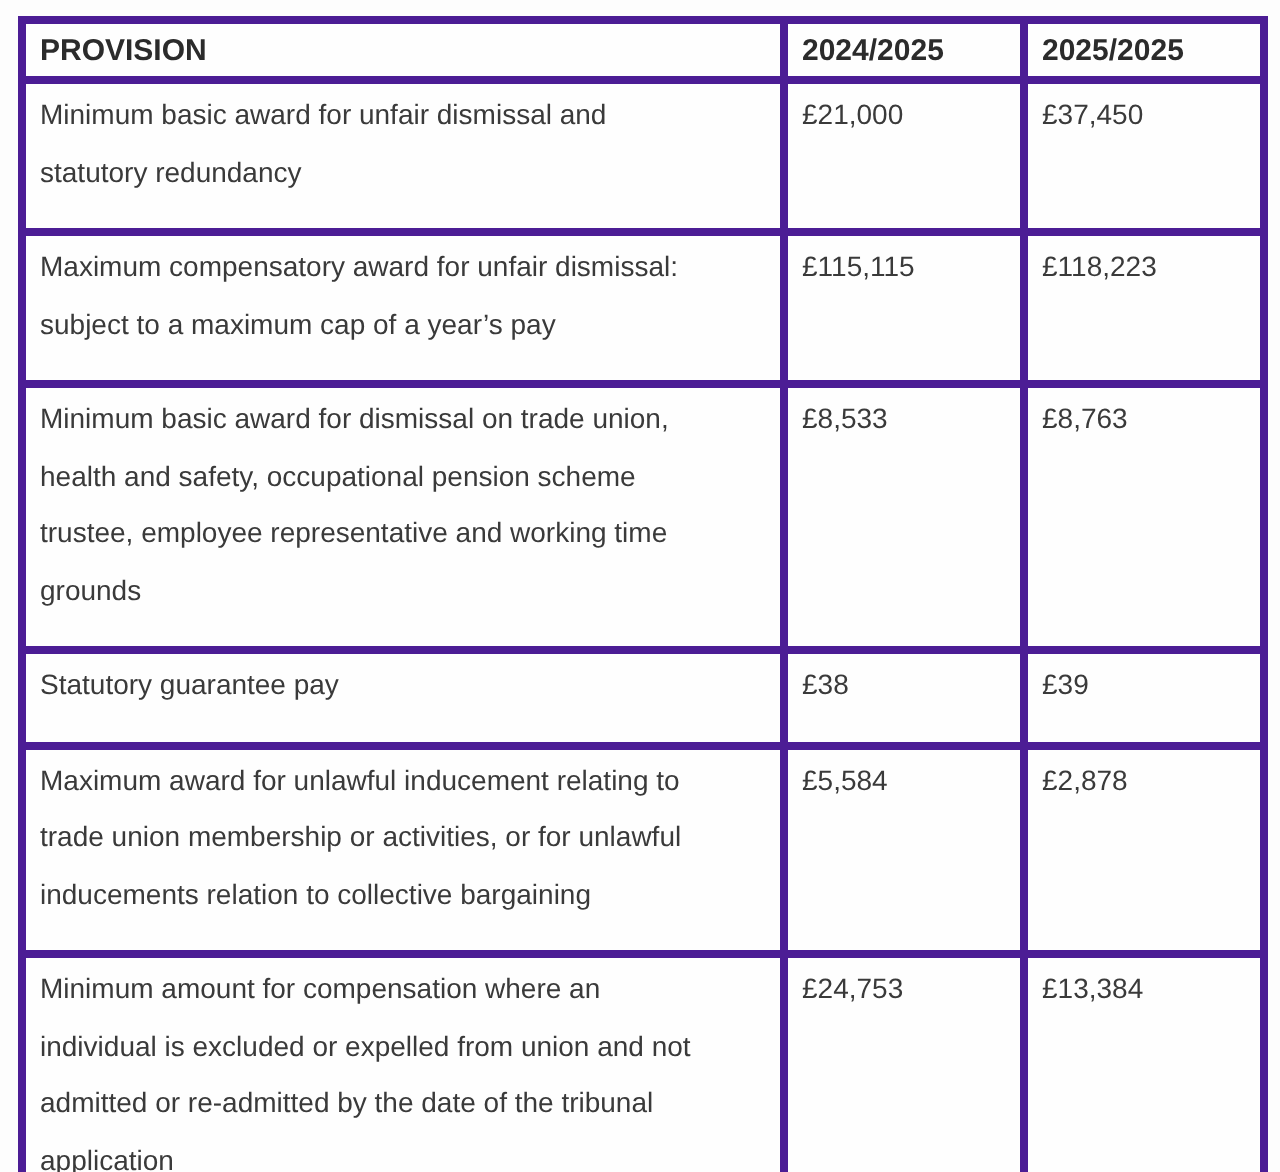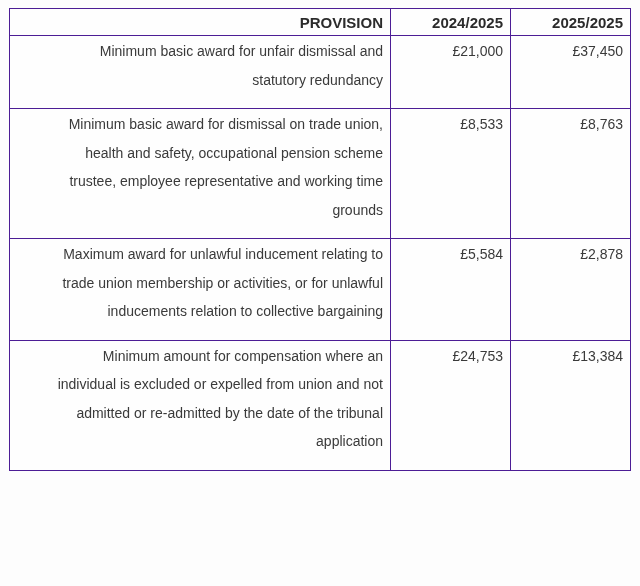--- a/index.html
+++ b/index.html
@@ -17,23 +17,23 @@
   table.awards {
     border-collapse: collapse;
     table-layout: fixed;
     width: 621px;
     background: #fefefe;
   }
   table.awards col.c-provision { width: 381px; }
   table.awards col.c-year { width: 120px; }
   table.awards th,
   table.awards td {
-    border: 1px solid #4c1d95;
+    border: 4px solid #4c1d95;
     vertical-align: top;
-    text-align: right;
+    text-align: left;
   }
   table.awards th {
     font-size: 15px;
     font-weight: bold;
     color: #2b2b2b;
     line-height: 21px;
     padding: 3px 7px 2px 7px;
     white-space: nowrap;
   }
   table.awards td {
@@ -62,26 +62,37 @@
       </tr>
     </thead>
     <tbody>
       <tr>
         <td>Minimum basic award for unfair dismissal and
 statutory redundancy</td>
         <td>£21,000</td>
         <td>£37,450</td>
       </tr>
       <tr>
+        <td>Maximum compensatory award for unfair dismissal:
+subject to a maximum cap of a year’s pay</td>
+        <td>£115,115</td>
+        <td>£118,223</td>
+      </tr>
+      <tr>
         <td>Minimum basic award for dismissal on trade union,
 health and safety, occupational pension scheme
 trustee, employee representative and working time
 grounds</td>
         <td>£8,533</td>
         <td>£8,763</td>
+      </tr>
+      <tr>
+        <td>Statutory guarantee pay</td>
+        <td>£38</td>
+        <td>£39</td>
       </tr>
       <tr>
         <td>Maximum award for unlawful inducement relating to
 trade union membership or activities, or for unlawful
 inducements relation to collective bargaining</td>
         <td>£5,584</td>
         <td>£2,878</td>
       </tr>
       <tr>
         <td>Minimum amount for compensation where an

